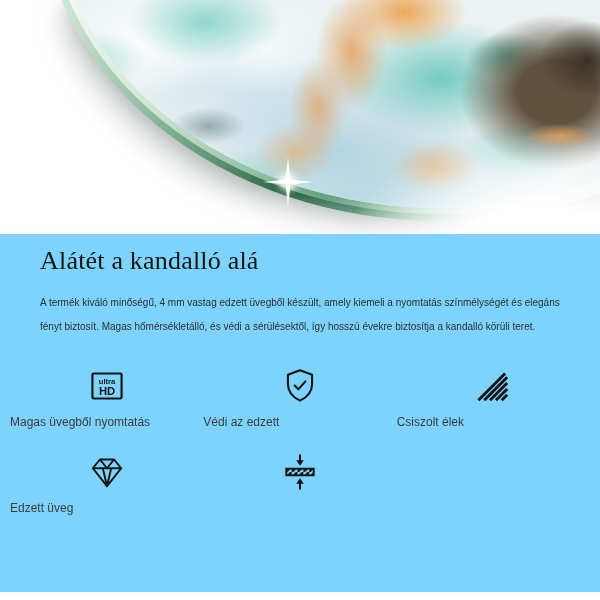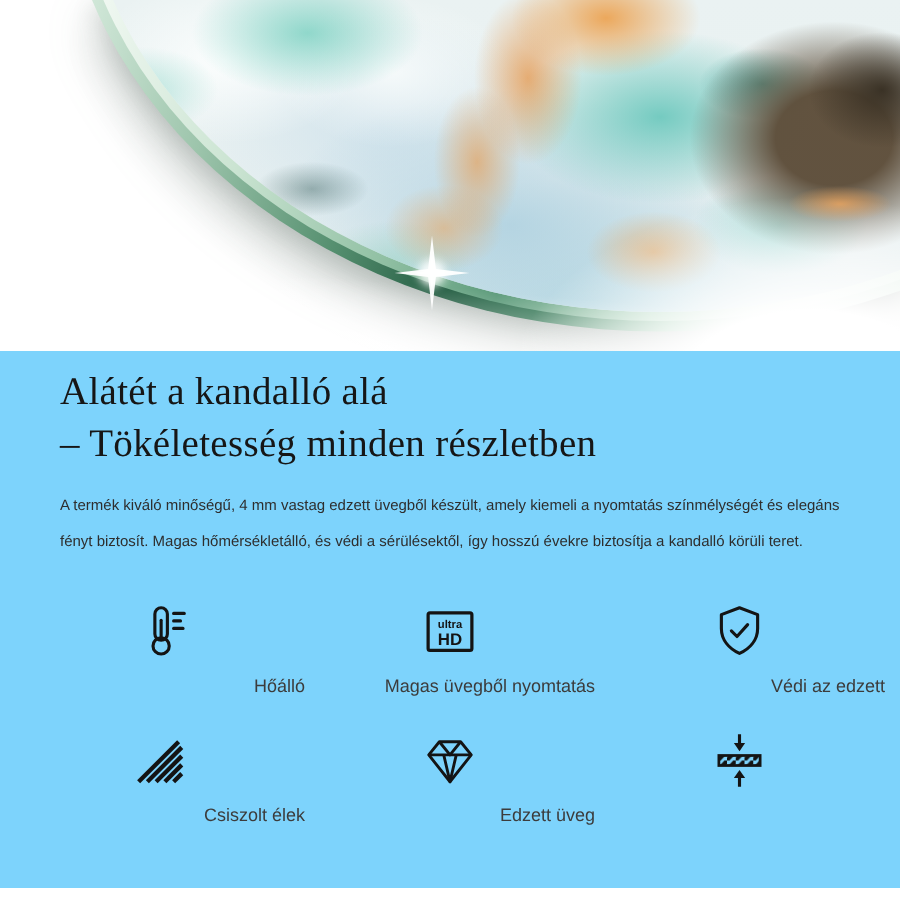--- a/index.html
+++ b/index.html
@@ -80,21 +80,21 @@
   .description{
     width:520px;margin:13px 0 0 40px;
     font-size:10px;line-height:24px;color:#2e2e2e;
   }
 
   
   .features{
     display:grid;grid-template-columns:repeat(3,1fr);
     width:580px;margin:27px auto 0;row-gap:23px;
   }
-  .feature{text-align:right;}
+  .feature{text-align:left;}
   .ficon{height:40px;display:flex;align-items:center;justify-content:center;}
   .ficon svg{width:40px;height:40px;display:block;}
   .flabel{margin-top:9px;font-size:12px;color:#3c3c3c;}
   .hd-top{font-size:9px;font-weight:700;font-family:"Liberation Sans",sans-serif;}
   .hd-bottom{font-size:13.5px;font-weight:800;font-family:"Liberation Sans",sans-serif;}
 </style>
 </head>
 <body>
 
 <div class="page">
@@ -113,40 +113,26 @@
           </filter>
         </defs>
       <circle cx="26" cy="26" r="9" fill="#ffffff" opacity="0.85" filter="url(#spkBlur)"></circle>
       <path d="M26 1 L28.6 23.4 L51 26 L28.6 28.6 L26 51 L23.4 28.6 L1 26 L23.4 23.4 Z" fill="#ffffff" opacity="0.95"></path>
       <path d="M26 14 L27.2 24.8 L38 26 L27.2 27.2 L26 38 L24.8 27.2 L14 26 L24.8 24.8 Z" fill="#ffffff"></path>
     </svg>
   </div>
 
   <h1 class="headline">
     <span>Alátét a kandalló alá</span><br>
-    <span>– Tökéletesség minden részletben</span>
   </h1>
 
   <p class="description">A termék kiváló minőségű, 4 mm vastag edzett üvegből készült, amely kiemeli a nyomtatás színmélységét és elegáns fényt biztosít. Magas hőmérsékletálló, és védi a sérülésektől, így hosszú évekre biztosítja a kandalló körüli teret.</p>
 
   <div class="features">
 
-    <div class="feature">
-      <div class="ficon">
-        <svg viewBox="0 0 48 48" fill="none" stroke="#141414" stroke-width="2.5" stroke-linecap="round">
-          <rect x="19.5" y="5" width="10" height="26" rx="5"></rect>
-          <circle cx="24.5" cy="35.5" r="6.5"></circle>
-          <line x1="24.5" y1="15" x2="24.5" y2="30"></line>
-          <line x1="34.5" y1="9.5" x2="43" y2="9.5"></line>
-          <line x1="34.5" y1="15.5" x2="40" y2="15.5"></line>
-          <line x1="34.5" y1="21.5" x2="42" y2="21.5"></line>
-        </svg>
-      </div>
-      <div class="flabel">Hőálló</div>
-    </div>
 
     <div class="feature">
       <div class="ficon">
         <svg viewBox="0 0 48 48">
           <rect x="6.5" y="9" width="35" height="30" rx="1.5" fill="none" stroke="#141414" stroke-width="2.6"></rect>
           <text class="hd-top" x="24" y="21.5" text-anchor="middle" fill="#141414">ultra</text>
           <text class="hd-bottom" x="24" y="34.5" text-anchor="middle" fill="#141414">HD</text>
         </svg>
       </div>
       <div class="flabel">Magas üvegből nyomtatás</div>

